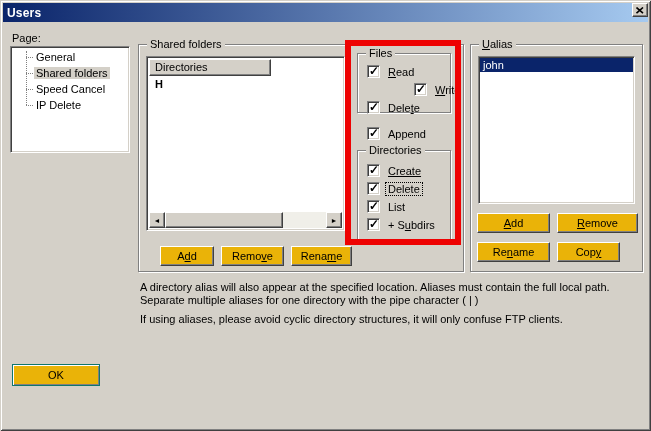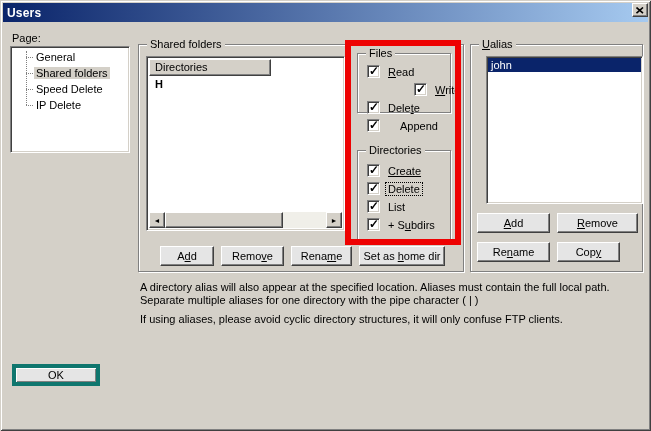--- a/index.html
+++ b/index.html
@@ -24,29 +24,29 @@
   .title-text { color:#fff; font-weight:bold; font-size:12px; letter-spacing:.2px; }
   .close-btn {
     position:absolute; right:3px; top:3px; width:16px; height:14px;
     background:#d4d0c8;
     border:1px solid; border-color:#fff #404040 #404040 #fff;
     box-shadow: inset -1px -1px 0 #808080;
     display:flex; align-items:center; justify-content:center;
   }
   .btn {
     position:absolute; height:20px;
-    background:#e5e5e5;
+    background:#eab308;
     border:1px solid; border-color:#fff #404040 #404040 #fff;
     box-shadow: inset -1px -1px 0 #808080;
     font-family:"Liberation Sans",sans-serif; font-size:11px;
     display:flex; align-items:center; justify-content:center;
     cursor:default;
   }
   .btn.default {
-    border:4px solid #0f766e;
+    border:1px solid #0f766e;
     box-shadow: inset 1px 1px 0 #fff, inset -1px -1px 0 #808080;
   }
   .sunken {
     background:#fff;
     border:1px solid; border-color:#808080 #fff #fff #808080;
     box-shadow: inset 1px 1px 0 #404040, inset -1px -1px 0 #d4d0c8;
   }
   .groupbox {
     position:absolute;
     border:1px solid #808080;
@@ -106,21 +106,21 @@
     box-shadow: inset 1px 1px 0 #404040, inset -1px -1px 0 #d4d0c8;
     position:relative;
   }
   .cb.checked::after {
     content:"✓"; position:absolute; left:1px; top:-1px;
     font-size:12px; font-weight:bold; line-height:13px; color:#000;
   }
   .cb-label { margin-left:6px; padding:0 2px; white-space:nowrap; }
   .cb-label.focused { outline:1px dotted #000; }
   
-  .users-list { position:absolute; left:478px; top:56px; width:157px; height:148px;margin-left:8px; }
+  .users-list { position:absolute; left:478px; top:56px; width:157px; height:148px; }
   .user-row { height:14px; line-height:14px; padding-left:3px; margin:1px 1px 0 1px; }
   .user-row.selected { background:#0a246a; color:#fff; }
   
   .red-rect {
     position:absolute; left:345px; top:40px; width:116px; height:205px;
     border:6px solid #ee0202; z-index:50; pointer-events:none;
   }
   .note { position:absolute; left:140px; width:514px; line-height:13px; }
 </style>
 </head>
@@ -136,21 +136,21 @@
         <path d="M0.5,0.5 L7,6.2 M7,0.5 L0.5,6.2" stroke="#000" stroke-width="1.6" fill="none"></path>
       </svg>
   </div>
 
   <div class="page-label">Page:</div>
   <div class="page-list sunken">
     <div class="tree">
       <div class="tree-vline"></div>
       <div class="tree-item"><span class="t-label">General</span></div>
       <div class="tree-item selected"><span class="t-label">Shared folders</span></div>
-      <div class="tree-item"><span class="t-label">Speed Delete</span></div>
+      <div class="tree-item"><span class="t-label">Speed Cancel</span></div>
       <div class="tree-item"><span class="t-label">IP Delete</span></div>
     </div>
   </div>
 
   <div class="groupbox" style="left:138px; top:44px; width:326px; height:228px;">
     <span class="glabel">Shared folders</span>
   </div>
 
   <div class="dirlist sunken">
     <div class="dirlist-inner">
@@ -180,21 +180,21 @@
       <span class="cb-label"><span></span><span class="mn">R</span><span>ead</span></span>
     </div>
     <div class="cbrow" style="top:28px;padding-left:47px;">
       <span class="cb checked"></span>
       <span class="cb-label"><span></span><span class="mn">W</span><span>rite</span></span>
     </div>
     <div class="cbrow" style="top:46px;">
       <span class="cb checked"></span>
       <span class="cb-label"><span>Dele</span><span class="mn">t</span><span>e</span></span>
     </div>
-    <div class="cbrow" style="top:64px;gap:12px;">
+    <div class="cbrow" style="top:72px;">
       <span class="cb checked"></span>
       <span class="cb-label"><span>Append</span><span class="mn"></span><span></span></span>
     </div>
   </div>
 
   <div class="groupbox" style="left:357px; top:150px; width:94px; height:90px;">
     <span class="glabel">Directories</span>
     <div class="cbrow" style="top:12px;text-decoration:underline;">
       <span class="cb checked"></span>
       <span class="cb-label"><span></span><span class="mn">C</span><span>reate</span></span>
@@ -217,23 +217,20 @@
 
   <div class="btn" style="left:160px; top:246px; width:54px;">
       <span><span>A</span><span class="mn">d</span><span>d</span></span>
     </div>
   <div class="btn" style="left:221px; top:246px; width:63px;">
       <span><span>Remo</span><span class="mn">v</span><span>e</span></span>
     </div>
   <div class="btn" style="left:291px; top:246px; width:61px;">
       <span><span>Rena</span><span class="mn">m</span><span>e</span></span>
     </div>
-  <div class="btn" style="left:359px; top:246px; width:86px;">
-      <span><span>Set as </span><span class="mn">h</span><span>ome dir</span></span>
-    </div>
 
   <div class="groupbox" style="left:470px; top:44px; width:173px; height:228px;">
     <span class="glabel"><span></span><span class="mn">U</span><span>alias</span></span>
   </div>
   <div class="users-list sunken">
     <div class="user-row selected">john</div>
   </div>
   <div class="btn" style="left:477px; top:213px; width:73px;">
       <span><span></span><span class="mn">A</span><span>dd</span></span>
     </div>

